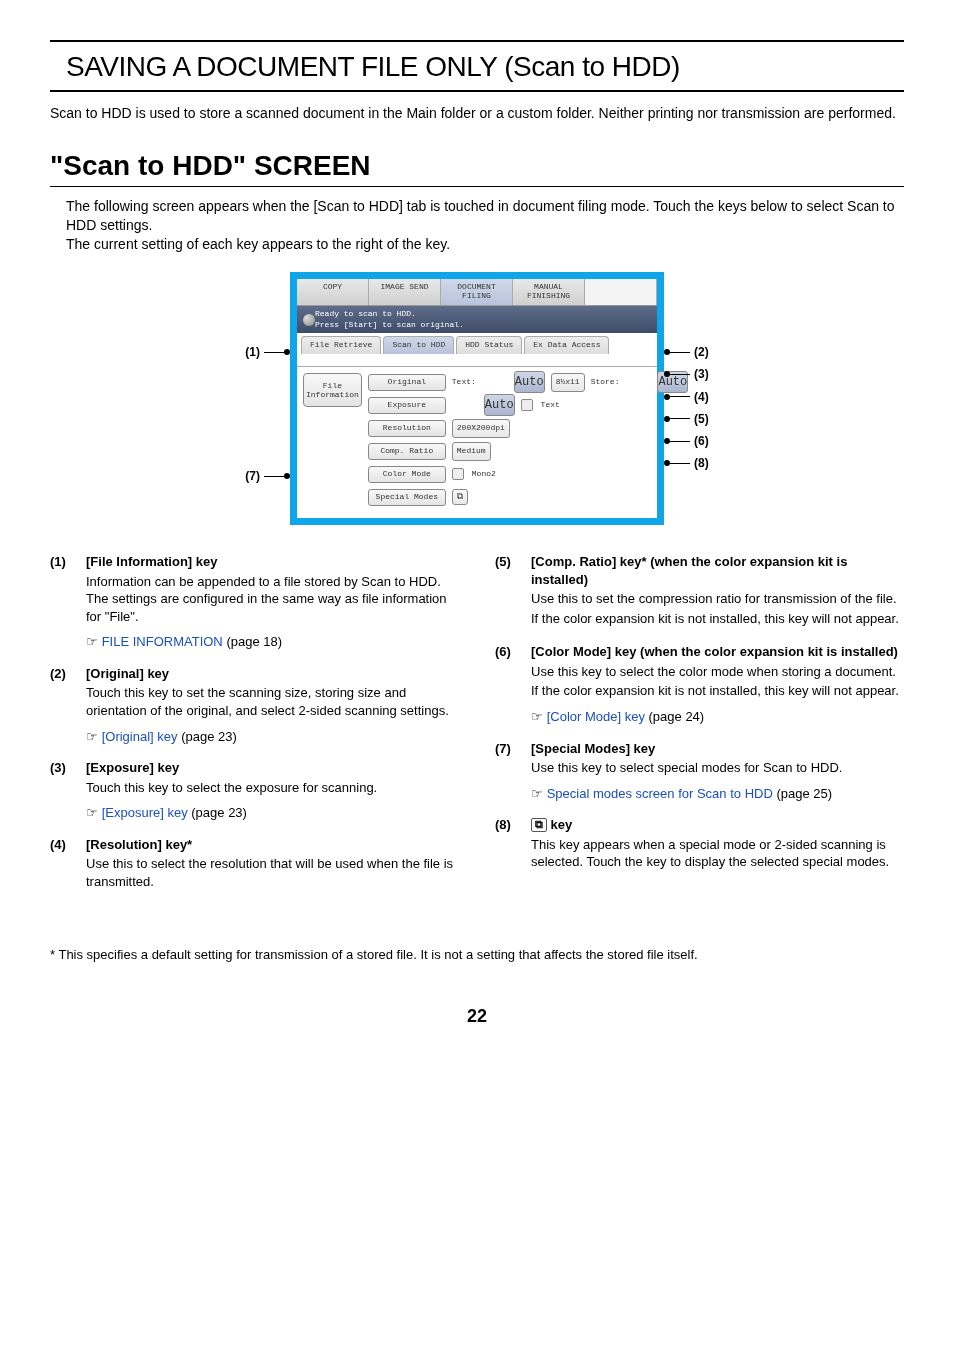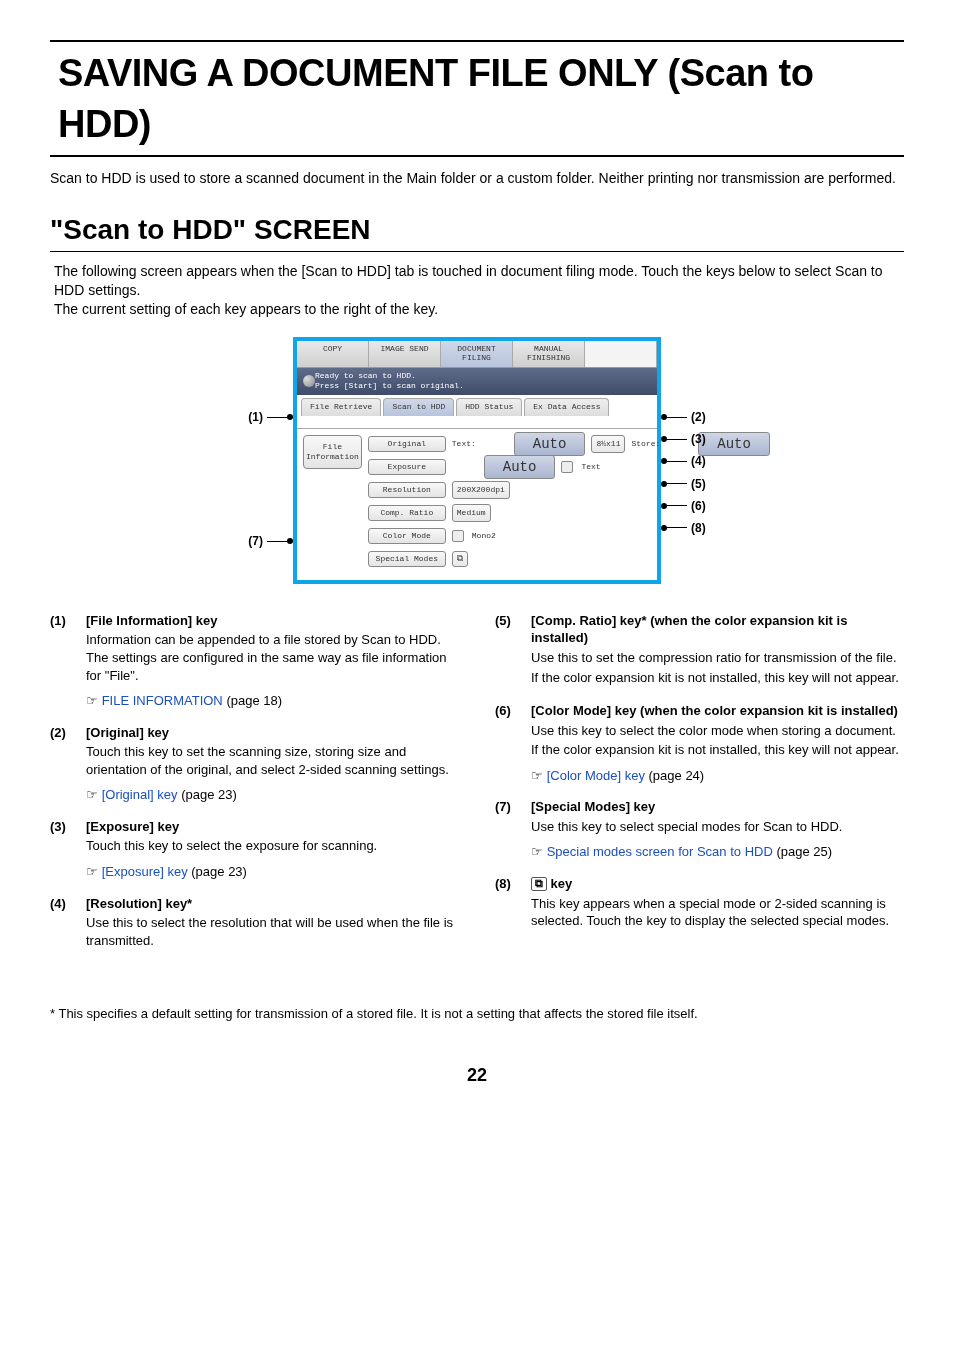--- a/index.html
+++ b/index.html
@@ -8,34 +8,34 @@
     padding: 40px 50px;
     width: 954px;
     box-sizing: border-box;
     color: #000;
     font-size: 14px;
     line-height: 1.35;
   }
   .rule-top { border-top: 2px solid #000; margin-bottom: 4px; }
   .rule-bottom { border-top: 2px solid #000; margin-top: 4px; margin-bottom: 10px;}
   h1 {
-    font-size: 38px;
-    font-weight: bold;
-    margin: 6px 0 4px 8px;
+    font-size: 28px;
+    font-weight: normal;
+    margin: 6px 0 4px 16px;
     letter-spacing: -0.5px;
   }
   .intro { margin: 12px 0 24px 0; }
   h2 {
     font-size: 28px;
     font-weight: bold;
     margin: 18px 0 6px 0;
     border-bottom: 1.5px solid #000;
     padding-bottom: 2px;
   }
-  .sub-intro { margin: 10px 0 18px 4px; }
+  .sub-intro { margin: 10px 0 18px 16px; }
   .screen-wrap {
     text-align: center;
     margin: 10px 0 28px 0;
     position: relative;
   }
   .screen-flex {
     display: inline-flex;
     align-items: stretch;
     justify-content: center;
   }
@@ -51,21 +51,21 @@
   }
   .left-call .lead, .right-call .lead {
     height: 1px; background:#000; display:inline-block;
   }
   .left-call .lead { width: 20px; margin-left:4px;}
   .right-call .lead { width: 20px; margin-right:4px;}
   .dot { width:6px;height:6px;border-radius:50%;background:#000;display:inline-block;}
   .screen {
     width: 360px;
     background: #fff;
-    border: 4px solid #0ea5e9;
+    border: 7px solid #0ea5e9;
     font-size: 9px;
     color: #333;
     text-align: left;
     font-family: "Courier New", monospace;
   }
   .tab-row { display:flex; border-bottom:1px solid #999; }
   .tab {
     flex:1; text-align:center; padding:4px 2px;
     background: linear-gradient(#e8e8e8,#d0d0d0);
     border-right:1px solid #aaa;
@@ -116,21 +116,21 @@
   .row { display:flex; align-items:center; gap:6px; height:18px; }
   .k {
     border:1px solid #888; border-radius:3px;
     background: linear-gradient(#f8f8f8,#e4e4e4);
     padding:2px 6px; font-size:8px;
     min-width:64px; text-align:center;
   }
   .pill {
     border:1px solid #888; border-radius:3px;
     background: linear-gradient(#cfd6e6,#aab6d0);
-    padding:2px 18px; font-size:14px;margin-left:32px;
+    padding:2px 0; font-size:12px;margin-left:32px;
   }
   .txt { font-size:8px; }
   .box {
     border:1px solid #888; border-radius:3px;
     padding:3px 4px; font-size:8px;
     background: linear-gradient(#f8f8f8,#e8e8e8);
   }
   .mini-icon {
     display:inline-block;width:10px;height:10px;
     border:1px solid #888;border-radius:2px;

